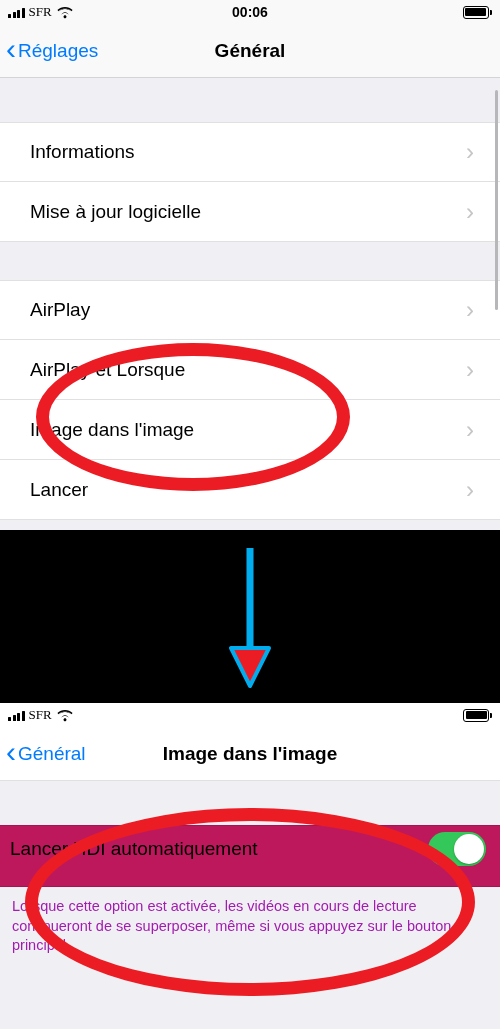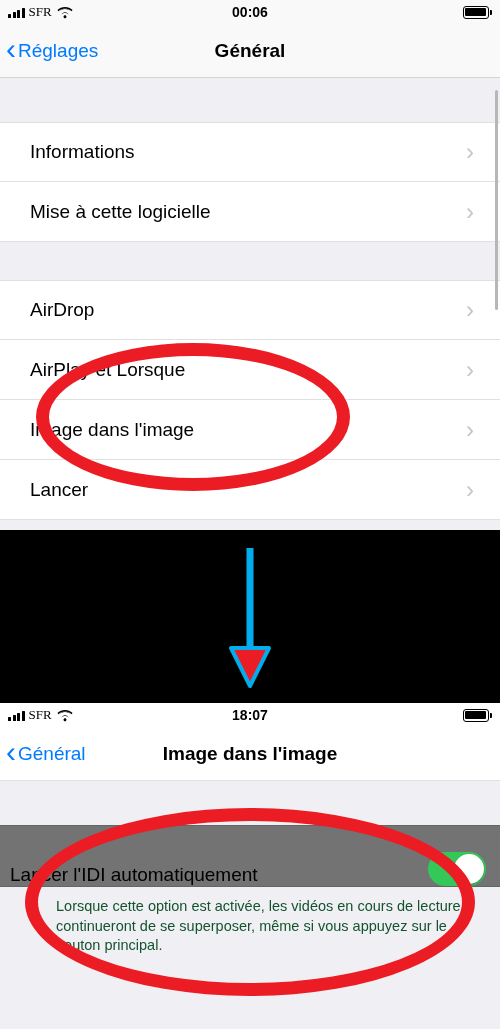--- a/index.html
+++ b/index.html
@@ -100,24 +100,24 @@
   .row .chev-r {
     color:#c6c6c8;
     font-size:24px;
     font-weight:400;
     margin-right:-4px;
   }
   .group { }
 
   .switch-row {
     height: 62px;
-    background:#737373;
+    background:#be185d;
     display:flex;
-    align-items:flex-end;
-    padding: 0 14px 0 10px;
+    align-items:center;
+    padding: 0 14px 14px 10px;
     font-size:19px;
     border-top: 0.5px solid rgba(0,0,0,0.12);
     border-bottom: 0.5px solid rgba(0,0,0,0.12);
   }
   .switch-row .label { flex:1; }
   .switch {
     width:58px; height:34px;
     background:#34c759;
     border-radius:17px;
     position:relative;
@@ -128,22 +128,21 @@
     background:#fff;
     border-radius:50%;
     top:2px; right:2px;
     box-shadow: 0 1px 2px rgba(0,0,0,0.25);
   }
 
   .footer-text {
     padding: 10px 12px 0 12px;
     font-size: 14.5px;
     line-height: 1.35;
-    color: #14532d;
-    margin-left: 44px;
+    color: #a21caf;
   }
 
   .scroll-indicator {
     position:absolute;
     right:2px;
     top:90px;
     width:3px;
     height:220px;
     background:#b7b7b9;
     border-radius:2px;
@@ -214,30 +213,30 @@
   </div>
 
   <div class="group-spacer"></div>
 
   <div class="group">
     <div class="row">
       <span class="label">Informations</span>
       <span class="chev-r">›</span>
     </div>
     <div class="row">
-      <span class="label">Mise à cette logicielle</span>
+      <span class="label">Mise à jour logicielle</span>
       <span class="chev-r">›</span>
     </div>
   </div>
 
   <div class="group-spacer small"></div>
 
   <div class="group">
     <div class="row">
-      <span class="label">AirDrop</span>
+      <span class="label">AirPlay</span>
       <span class="chev-r">›</span>
     </div>
     <div class="row">
       <span class="label">AirPlay et Lorsque</span>
       <span class="chev-r">›</span>
     </div>
     <div class="row">
       <span class="label">Image dans l'image</span>
       <span class="chev-r">›</span>
     </div>
@@ -270,21 +269,20 @@
           <span></span>
       </span>
       <span class="carrier">SFR</span>
       <span class="wifi-icon">
         <svg width="18" height="13" viewBox="0 0 18 13">
             <path fill="#000" d="M9 12.3c.8 0 1.5-.66 1.5-1.5S9.83 9.3 9 9.3s-1.5.66-1.5 1.5.67 1.5 1.5 1.5zm-3.7-3.8l1.2-1.2C7.2 6.6 8.07 6.2 9 6.2s1.8.4 2.5 1.1l1.2 1.2C11.7 7.5 10.4 6.9 9 6.9s-2.7.6-3.7 1.6zm-2.6-2.6l1.2-1.2C5.4 3.2 7.1 2.4 9 2.4s3.6.8 5.1 2.3l1.2 1.2C13.5 4.1 11.4 3.1 9 3.1S4.5 4.1 2.7 5.9z"></path>
             <path fill="#000" d="M9 .9c2.9 0 5.5 1.1 7.6 3.1l-1.2 1.2C13.7 3.5 11.5 2.6 9 2.6S4.3 3.5 2.6 5.2L1.4 4C3.5 2 6.1.9 9 .9z"></path>
           </svg>
       </span>
     </div>
-    <div class="status-center">18:07</div>
     <div class="status-right">
       <span class="battery">
         <span class="battery-body">
             <span class="battery-fill"></span>
           </span>
         <span class="battery-tip"></span>
       </span>
     </div>
   </div>
 

